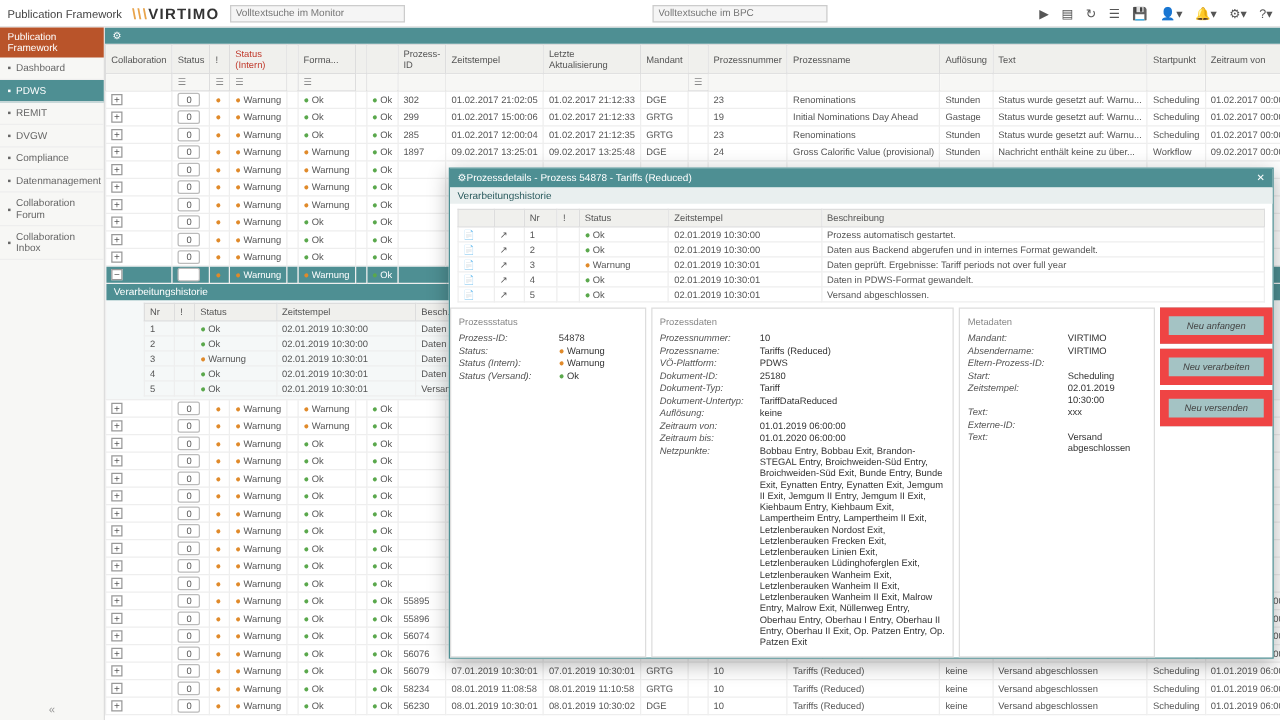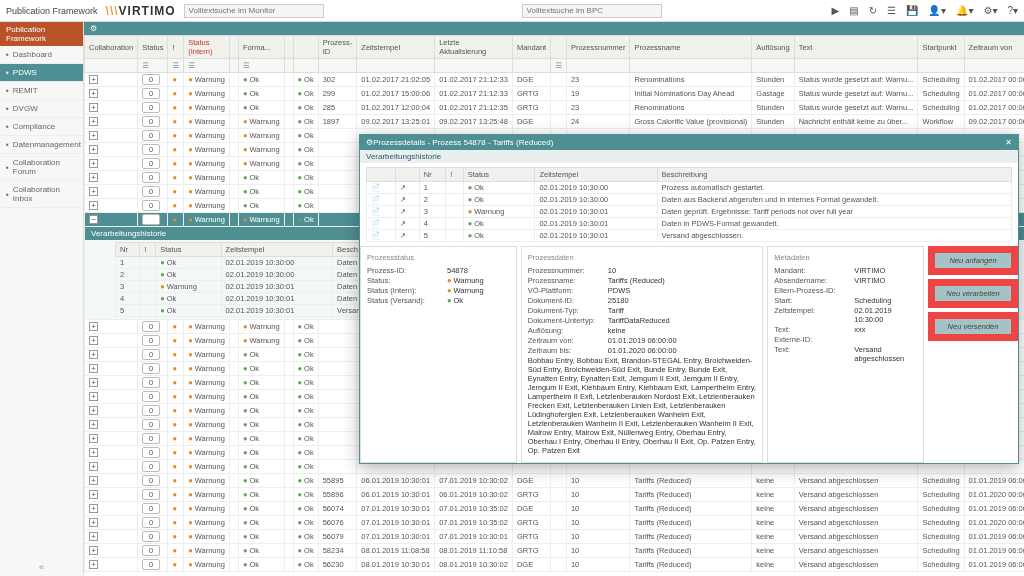--- a/index.html
+++ b/index.html
@@ -38,21 +38,21 @@
 .dialog-body { padding: 4px 6px; }
 .dlg-table th { font-size: 7.5px; }
 .dlg-tabs { display: flex; background: #f0f0ed; border-top: 1px solid #ccc; font-size: 8px; }
 .dlg-tab { padding: 3px 8px; border-right: 1px solid #ccc; cursor: pointer; }
 .dlg-tab.active { background: #4e8f93; color: #fff; }
 .dlg-tab.right { margin-left: auto; background: #4e8f93; color: #fff; }
 .dlg-panels { display: flex; gap: 4px; padding: 0; }
 .dlg-col { flex: 1; border: 1px solid #ddd; padding: 6px; font-size: 7.5px; }
 .dlg-col h4 { font-size: 7.5px; color: #888; margin-bottom: 4px; font-weight: normal; }
 .kv { display: flex; margin-bottom: 1px; }
-.kv .k { width: 80px; color: #555; }
+.kv .k { width: 80px; color: #555; font-style: italic; }
 .kv .v { flex: 1; color: #333; }
 .dlg-actions { width: 90px; display: flex; flex-direction: column; gap: 4px; }
 .dlg-btn { background: #a4c3c4; border: 7px solid #ef4444; padding: 3px; text-align: center; font-size: 7.5px; cursor: pointer; font-style: italic; }
 .sort-red { color: #c0392b; }
 </style>
 </head>
 <body>
 
 <div class="topbar">
   <span>Publication Framework</span>
@@ -947,20 +947,21 @@
               </div>
               <div class="kv">
                 <span class="k">Zeitraum von:</span>
                 <span class="v ">01.01.2019 06:00:00</span>
               </div>
               <div class="kv">
                 <span class="k">Zeitraum bis:</span>
                 <span class="v ">01.01.2020 06:00:00</span>
               </div>
               <div class="kv">
+                <span class="k">Netzpunkte:</span>
                 <span class="v ">Bobbau Entry, Bobbau Exit, Brandon-STEGAL Entry, Broichweiden-Süd Entry, Broichweiden-Süd Exit, Bunde Entry, Bunde Exit, Eynatten Entry, Eynatten Exit, Jemgum II Exit, Jemgum II Entry, Jemgum II Exit, Kiehbaum Entry, Kiehbaum Exit, Lampertheim Entry, Lampertheim II Exit, Letzlenberauken Nordost Exit, Letzlenberauken Frecken Exit, Letzlenberauken Linien Exit, Letzlenberauken Lüdinghoferglen Exit, Letzlenberauken Wanheim Exit, Letzlenberauken Wanheim II Exit, Letzlenberauken Wanheim II Exit, Malrow Entry, Malrow Exit, Nüllenweg Entry, Oberhau Entry, Oberhau I Entry, Oberhau II Entry, Oberhau II Exit, Op. Patzen Entry, Op. Patzen Exit</span>
               </div>
             </div>
         </div>
         <div class="dlg-col">
           <h4>Metadaten</h4>
           <div id="kv-meta">
               <div class="kv">
                 <span class="k">Mandant:</span>
                 <span class="v ">VIRTIMO</span>

